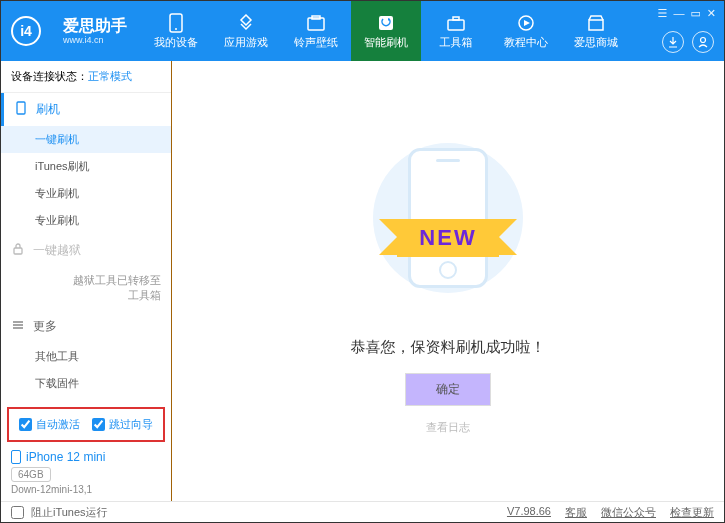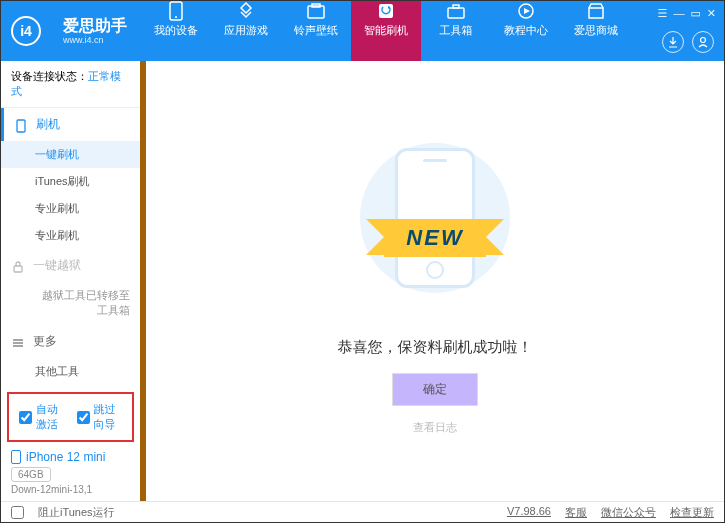--- a/index.html
+++ b/index.html
@@ -4,33 +4,33 @@
 <style>
 * { margin: 0; padding: 0; box-sizing: border-box; }
 body { font-family: "Microsoft YaHei", sans-serif; font-size: 12px; background: #fff; width: 725px; height: 523px; overflow: hidden; border: 1px solid #333; }
 
 .header { background: #1b8ff2; height: 60px; display: flex; align-items: center; padding: 0 10px; color: #fff; position: relative; }
 .logo-area { display: flex; align-items: center; gap: 22px; width: 130px; }
 .logo-icon { width: 30px; height: 30px; border: 2px solid #fff; border-radius: 50%; display: flex; align-items: center; justify-content: center; font-weight: bold; font-size: 14px; }
 .logo-text { font-size: 16px; font-weight: bold; line-height: 1.1; }
 .logo-sub { font-size: 9px; opacity: 0.85; }
 .nav { display: flex; height: 100%; }
-.nav-item { width: 70px; display: flex; flex-direction: column; align-items: center; justify-content: flex-start; gap: 2px; cursor: pointer; font-size: 11px; }
-.nav-item.active { background: #be185d; }
+.nav-item { width: 70px; display: flex; flex-direction: column; align-items: center; justify-content: center; gap: 2px; cursor: pointer; font-size: 11px; }
+.nav-item.active { background: #15803d; }
 .nav-icon { width: 20px; height: 20px; display: flex; align-items: center; justify-content: center; }
 .header-right { position: absolute; right: 8px; top: 6px; display: flex; gap: 6px; font-size: 11px; }
 .header-right span { cursor: pointer; opacity: 0.9; }
 .header-circles { position: absolute; right: 10px; bottom: 8px; display: flex; gap: 8px; }
 .circle-btn { width: 22px; height: 22px; border: 1.5px solid rgba(255,255,255,0.8); border-radius: 50%; display: flex; align-items: center; justify-content: center; cursor: pointer; }
 
 .body { display: flex; height: 440px; }
-.sidebar { width: 145px; border-right: 6px solid #a16207; display: flex; flex-direction: column; }
+.sidebar { width: 171px; border-right: 1px solid #a16207; display: flex; flex-direction: column; }
 .conn-status { padding: 8px 10px; font-size: 11px; border-bottom: 1px solid #eee; }
 .conn-status .mode { color: #1b8ff2; }
-.section-header { display: flex; align-items: flex-end; gap: 8px; padding: 8px 10px; color: #666; cursor: pointer; }
+.section-header { display: flex; align-items: flex-start; gap: 8px; padding: 8px 10px; color: #666; cursor: pointer; }
 .section-header.blue { color: #1b8ff2; border-left: 3px solid #1b8ff2; background: #fff; }
 .section-header .icon { width: 14px; height: 14px; display: flex; align-items: center; justify-content: center; }
 .sub-item { padding: 6px 10px 6px 34px; color: #555; cursor: pointer; font-size: 11px; }
 .sub-item.active { background: #e8f3fe; color: #1b8ff2; }
 .sub-item.note { color: #999; font-size: 11px; line-height: 1.4; text-align: right; }
 .locked { color: #bbb; }
 
 .checkbox-row { display: flex; gap: 12px; padding: 8px 10px; border: 2px solid #d33; margin: 4px 6px 2px 6px; }
 .checkbox-item { display: flex; align-items: center; gap: 4px; color: #1b8ff2; font-size: 11px; cursor: pointer; }
 .checkbox-item input { accent-color: #1b8ff2; }
@@ -40,31 +40,31 @@
 .device-name::before { content: ""; width: 8px; height: 12px; border: 1.5px solid #1b8ff2; border-radius: 2px; display: inline-block; }
 .storage-badge { display: inline-block; border: 1px solid #ccc; border-radius: 3px; padding: 1px 6px; font-size: 10px; color: #888; margin-top: 3px; }
 .device-sub { font-size: 10px; color: #888; margin-top: 2px; }
 
 .main { flex: 1; position: relative; display: flex; flex-direction: column; align-items: center; justify-content: center; }
 .phone-illustration { position: relative; width: 220px; height: 180px; display: flex; align-items: center; justify-content: center; }
 .circle-bg { width: 150px; height: 150px; background: #eaf4fd; border-radius: 50%; position: absolute; }
 .phone { width: 80px; height: 140px; background: #fff; border: 3px solid #d7e9f8; border-radius: 12px; position: relative; z-index: 2; }
 .phone::before { content: ""; position: absolute; top: 8px; left: 50%; transform: translateX(-50%); width: 24px; height: 3px; background: #d7e9f8; border-radius: 3px; }
 .phone::after { content: ""; position: absolute; bottom: 6px; left: 50%; transform: translateX(-50%); width: 14px; height: 14px; border: 2px solid #d7e9f8; border-radius: 50%; }
-.new-ribbon { position: absolute; z-index: 3; background: #ffc938; color: #0c4a6e; font-weight: bold; font-size: 22px; padding: 6px 22px; letter-spacing: 2px; font-style: italic; transform: translateY(20px); }
+.new-ribbon { position: absolute; z-index: 3; background: #ffc938; color: #6d28d9; font-weight: bold; font-size: 22px; padding: 6px 22px; letter-spacing: 2px; transform: translateY(20px); }
 .new-ribbon::before, .new-ribbon::after { content: ""; position: absolute; top: 0; width: 0; height: 0; border: 18px solid #ffc938; }
 .new-ribbon::before { left: -18px; border-left-color: transparent; }
 .new-ribbon::after { right: -18px; border-right-color: transparent; }
 
 .success-text { margin-top: 30px; font-size: 15px; color: #333; }
 .confirm-btn { margin-top: 16px; padding: 7px 30px; border: 1px solid #ddd; background: #c4b5fd; color: #555; cursor: pointer; font-size: 12px; }
 .log-link { margin-top: 14px; color: #bbb; font-size: 11px; cursor: pointer; }
 
 .footer { height: 22px; border-top: 1px solid #e5e5e5; display: flex; align-items: center; padding: 0 10px; font-size: 11px; color: #666; justify-content: space-between; }
-.footer-left { display: flex; align-items: center; gap: 14px; }
+.footer-left { display: flex; align-items: center; gap: 7px; }
 .footer-right { display: flex; gap: 14px; }
 .footer-right span { cursor: pointer; text-decoration: underline; }
 .sidebar-scroll { flex: 1; overflow-y: auto; }
 </style>
 </head>
 <body>
 
 <div class="header">
   <div class="logo-area">
     <div class="logo-icon">i4</div>

